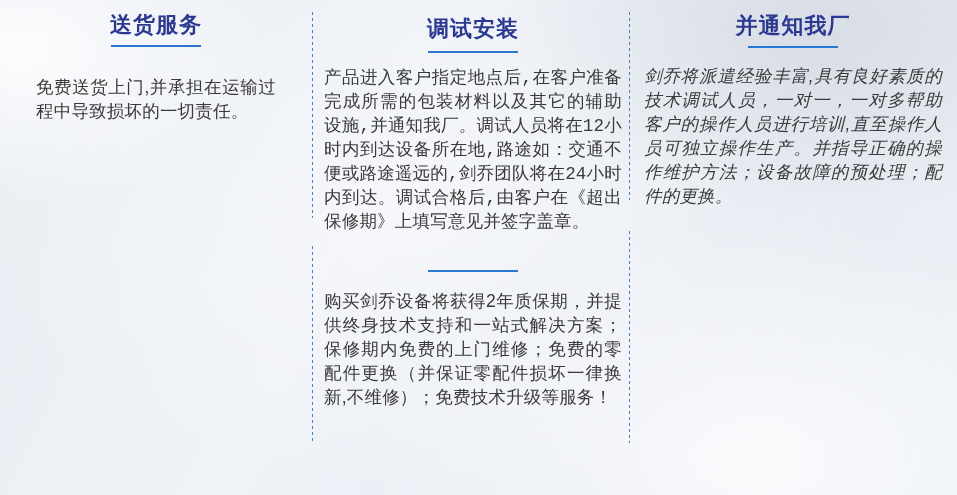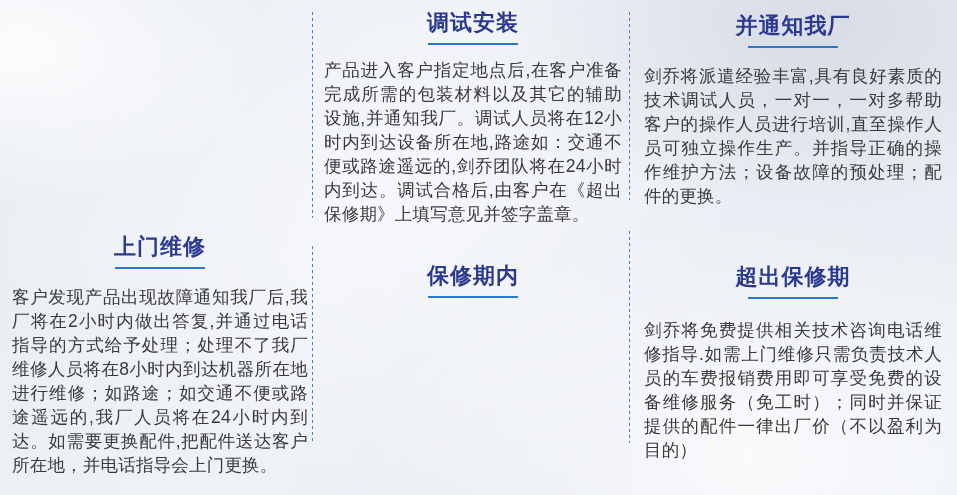--- a/index.html
+++ b/index.html
@@ -51,64 +51,59 @@
   .section-body {
     font-size: 17.5px;
     line-height: 24px;
     letter-spacing: 0.2px;
     text-align: justify;
     color: var(--body_color, #3a3a3a);
   }
 
   #s1 { left: 18px;  top: 12px;  width: 276px; }
   #s1 .section-body { width: 240px; margin: 28px auto 0; }
-  #s2 { left: 324px; top: 10px;  width: 298px; }
+  #s2 { left: 324px; top: 18px;  width: 298px; font-family: Liberation Mono, monospace; }
   #s2 .section-body { margin-top: 13px; }
   #s3 { left: 644px; top: 13px;  width: 298px; }
-  #s3 .section-body { margin-top: 16px; }
+  #s3 .section-body { margin-top: 16px; font-style: italic; }
   #s4 { left: 12px;  top: 234px; width: 296px; }
   #s4 .section-body { margin-top: 16px; }
   #s5 { left: 324px; top: 263px; width: 298px; }
   #s5 .section-body { margin-top: 17px; }
   #s6 { left: 644px; top: 264px; width: 298px; }
   #s6 .section-body { margin-top: 19px; }
 </style>
 </head>
 <body>
 
 <div class="stage">
 
   <div class="divider" id="d1a"></div>
   <div class="divider" id="d1b"></div>
   <div class="divider" id="d2a"></div>
   <div class="divider" id="d2b"></div>
 
+  <div class="section" id="s1">
+    <div class="section-title">送货服务</div>
+    <div class="title-underline"></div>
+    <div class="section-body">免费送货上门,并承担在运输过程中导致损坏的一切责任。</div>
+  </div>
 
   <div class="section" id="s2">
     <div class="section-title">调试安装</div>
     <div class="title-underline"></div>
     <div class="section-body">产品进入客户指定地点后,在客户准备完成所需的包装材料以及其它的辅助设施,并通知我厂。调试人员将在12小时内到达设备所在地,路途如：交通不便或路途遥远的,剑乔团队将在24小时内到达。调试合格后,由客户在《超出保修期》上填写意见并签字盖章。</div>
   </div>
 
   <div class="section" id="s3">
     <div class="section-title">并通知我厂</div>
     <div class="title-underline"></div>
     <div class="section-body">剑乔将派遣经验丰富,具有良好素质的技术调试人员，一对一，一对多帮助客户的操作人员进行培训,直至操作人员可独立操作生产。并指导正确的操作维护方法；设备故障的预处理；配件的更换。</div>
   </div>
 
-  <div class="section" id="s4">
-    <div class="section-title">上门维修</div>
+
+  <div class="section" id="s5">
     <div class="title-underline"></div>
-    <div class="section-body">客户发现产品出现故障通知我厂后,我厂将在2小时内做出答复,并通过电话指导的方式给予处理；处理不了我厂维修人员将在8小时内到达机器所在地进行维修；如路途；如交通不便或路途遥远的,我厂人员将在24小时内到达。如需要更换配件,把配件送达客户所在地，并电话指导会上门更换。</div>
+    <div class="section-body">购买剑乔设备将获得2年质保期，并提供终身技术支持和一站式解决方案；保修期内免费的上门维修；免费的零配件更换（并保证零配件损坏一律换新,不维修）；免费技术升级等服务！</div>
   </div>
 
-  <div class="section" id="s5">
-    <div class="section-title">保修期内</div>
-    <div class="title-underline"></div>
-  </div>
-
-  <div class="section" id="s6">
-    <div class="section-title">超出保修期</div>
-    <div class="title-underline"></div>
-    <div class="section-body">剑乔将免费提供相关技术咨询电话维修指导.如需上门维修只需负责技术人员的车费报销费用即可享受免费的设备维修服务（免工时）；同时并保证提供的配件一律出厂价（不以盈利为目的）</div>
-  </div>
 
 </div>
 
 </body></html>

